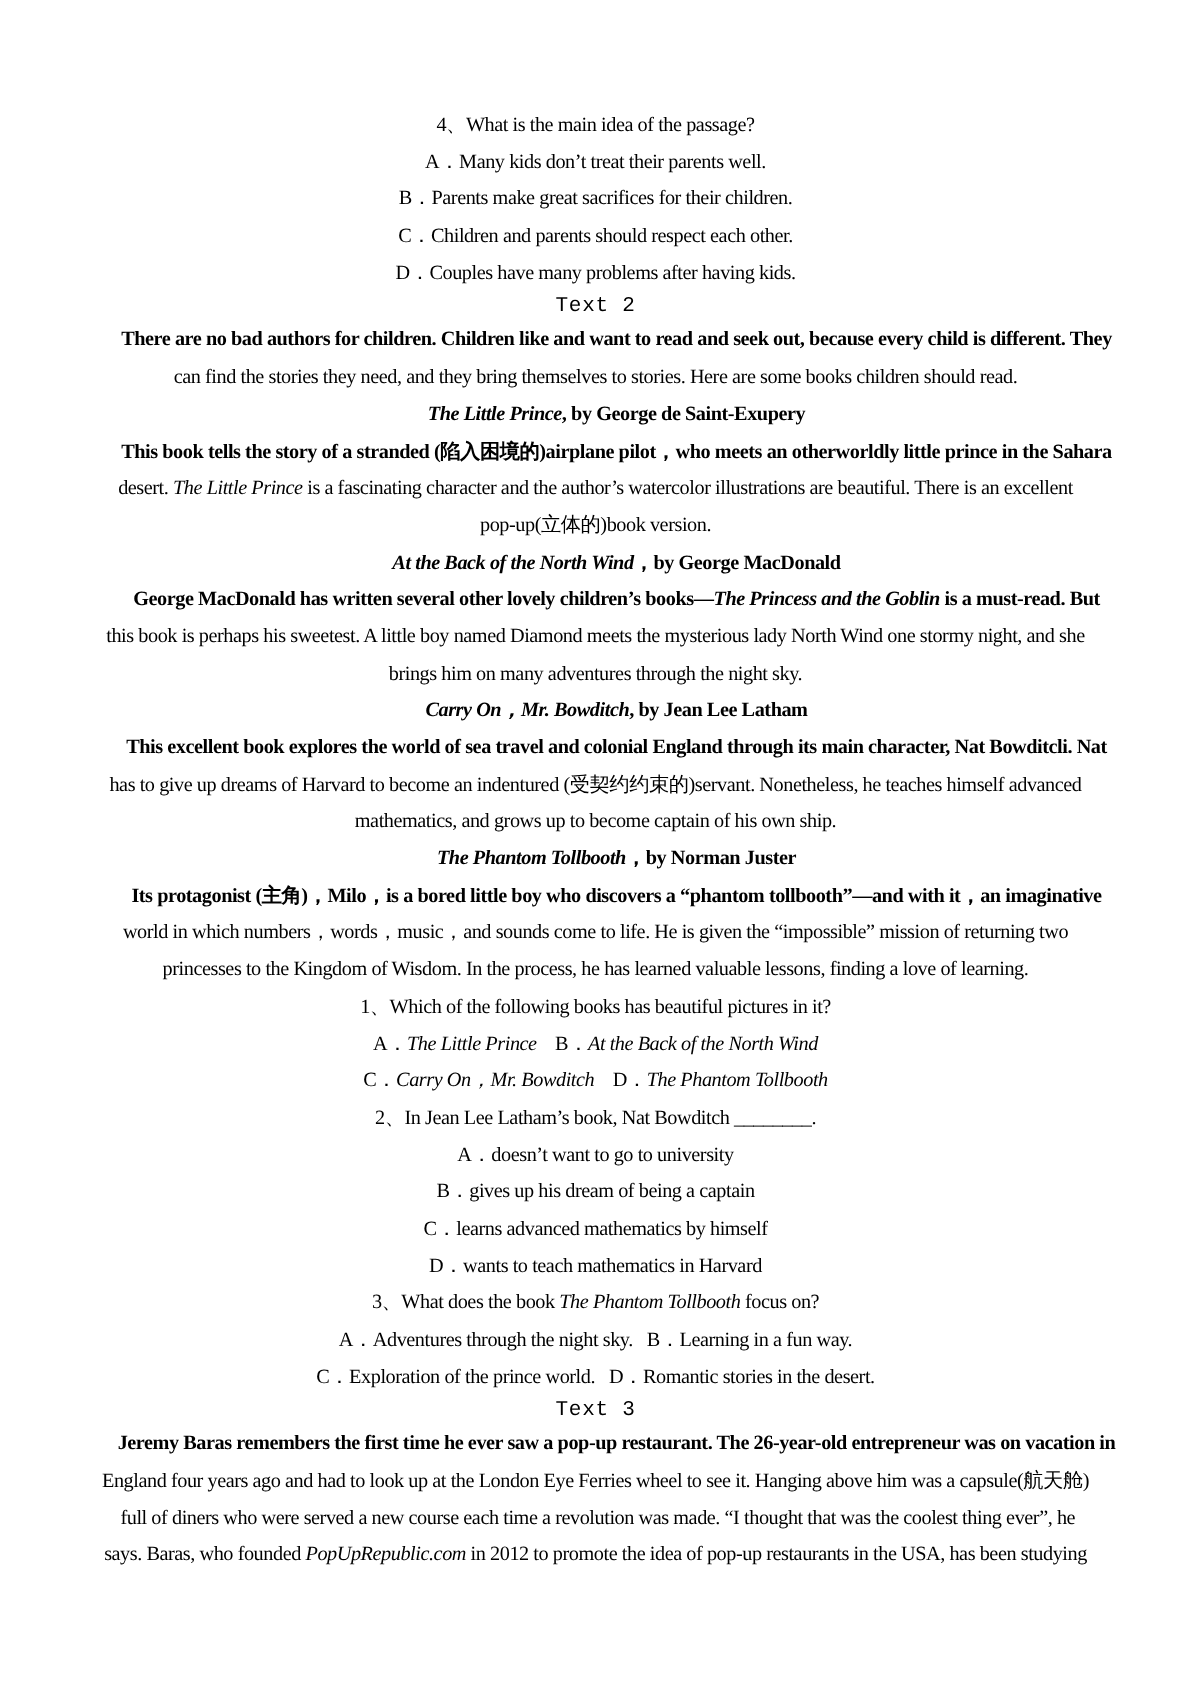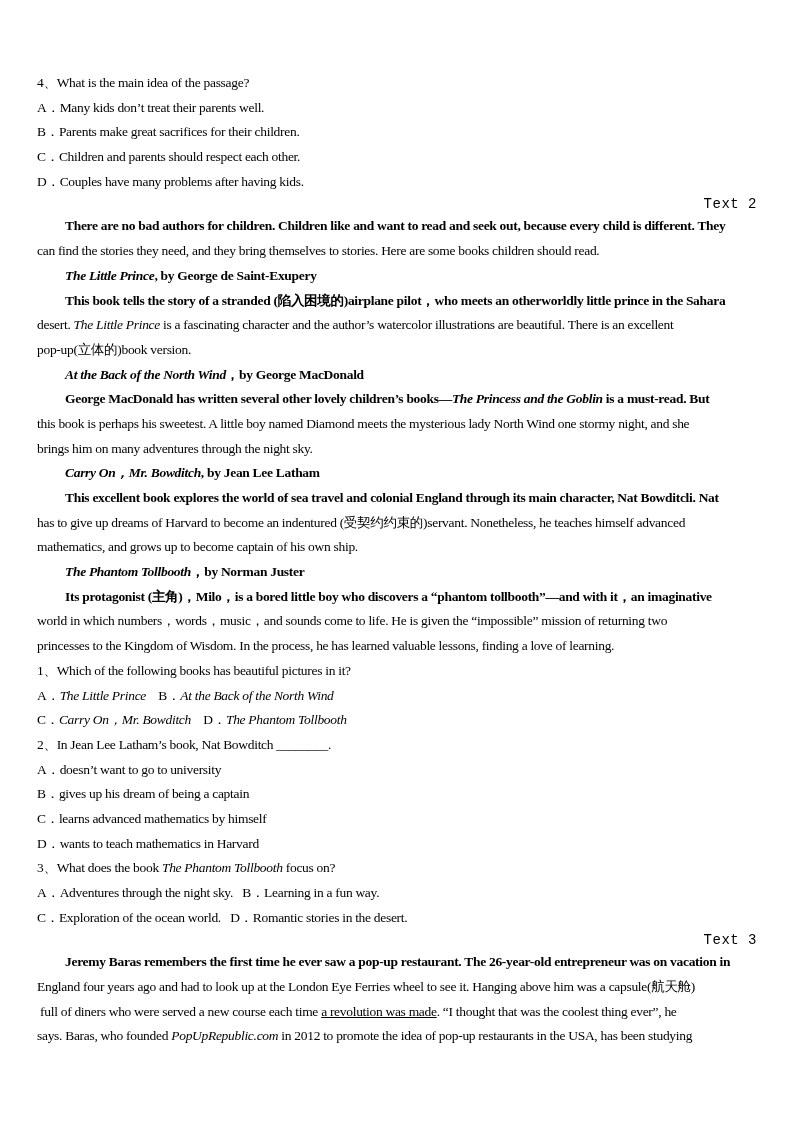--- a/index.html
+++ b/index.html
@@ -12,34 +12,35 @@
     font-size:13.5px;
     letter-spacing:-0.3px;
     box-sizing:border-box;
     padding:71px 37px 0 37px;
     overflow:hidden;
   }
   .line{
     height:24.7px;
     line-height:24.7px;
     white-space:pre;
+    text-align:center;
   }
   .pf,.title{text-indent:28px;font-weight:bold;}
   .q,.opt,.pc{text-indent:0;}
   .heading{
     height:20px;
     line-height:20px;
-    text-align:right;
+    text-align:center;
     font-family:"Liberation Mono", monospace;
     font-size:14px;
     letter-spacing:0.5px;
     text-indent:0;
   }
   .it{font-style:italic;}
-  .ul{text-decoration:underline;}
+  .ul{}
 </style>
 </head>
 <body>
 
 <div class="page" id="doc">
     <div class="line q"><span>4、What is the main idea of the passage?</span></div>
     <div class="line opt"><span>A．Many kids don’t treat their parents well.</span></div>
     <div class="line opt"><span>B．Parents make great sacrifices for their children.</span></div>
     <div class="line opt"><span>C．Children and parents should respect each other.</span></div>
     <div class="line opt"><span>D．Couples have many problems after having kids.</span></div>
@@ -65,19 +66,19 @@
     <div class="line q"><span>1、Which of the following books has beautiful pictures in it?</span></div>
     <div class="line opt"><span>A．</span><span class="it">The Little Prince</span><span>    B．</span><span class="it">At the Back of the North Wind</span></div>
     <div class="line opt"><span>C．</span><span class="it">Carry On，Mr. Bowditch</span><span>    D．</span><span class="it">The Phantom Tollbooth</span></div>
     <div class="line q"><span>2、In Jean Lee Latham’s book, Nat Bowditch ________.</span></div>
     <div class="line opt"><span>A．doesn’t want to go to university</span></div>
     <div class="line opt"><span>B．gives up his dream of being a captain</span></div>
     <div class="line opt"><span>C．learns advanced mathematics by himself</span></div>
     <div class="line opt"><span>D．wants to teach mathematics in Harvard</span></div>
     <div class="line q"><span>3、What does the book </span><span class="it">The Phantom Tollbooth</span><span> focus on?</span></div>
     <div class="line opt"><span>A．Adventures through the night sky.   B．Learning in a fun way.</span></div>
-    <div class="line opt"><span>C．Exploration of the ocean world.   D．Romantic stories in the desert.</span></div>
+    <div class="line opt"><span>C．Exploration of the prince world.   D．Romantic stories in the desert.</span></div>
     <div class="line heading"><span>Text 3</span></div>
     <div class="line pf"><span>Jeremy Baras remembers the first time he ever saw a pop-up restaurant. The 26-year-old entrepreneur was on vacation in</span></div>
     <div class="line pc"><span>England four years ago and had to look up at the London Eye Ferries wheel to see it. Hanging above him was a capsule(航天舱)</span></div>
     <div class="line pc"><span> full of diners who were served a new course each time </span><span class="ul">a revolution was made</span><span>. “I thought that was the coolest thing ever”, he</span></div>
     <div class="line pc"><span>says. Baras, who founded </span><span class="it">PopUpRepublic.com</span><span> in 2012 to promote the idea of pop-up restaurants in the USA, has been studying</span></div>
   </div>
 
 </body></html>

